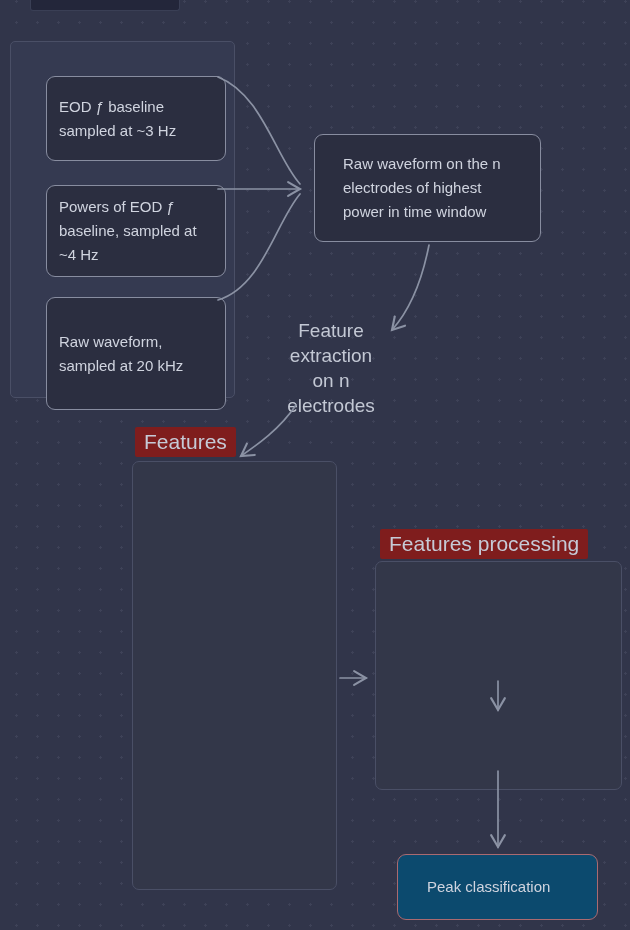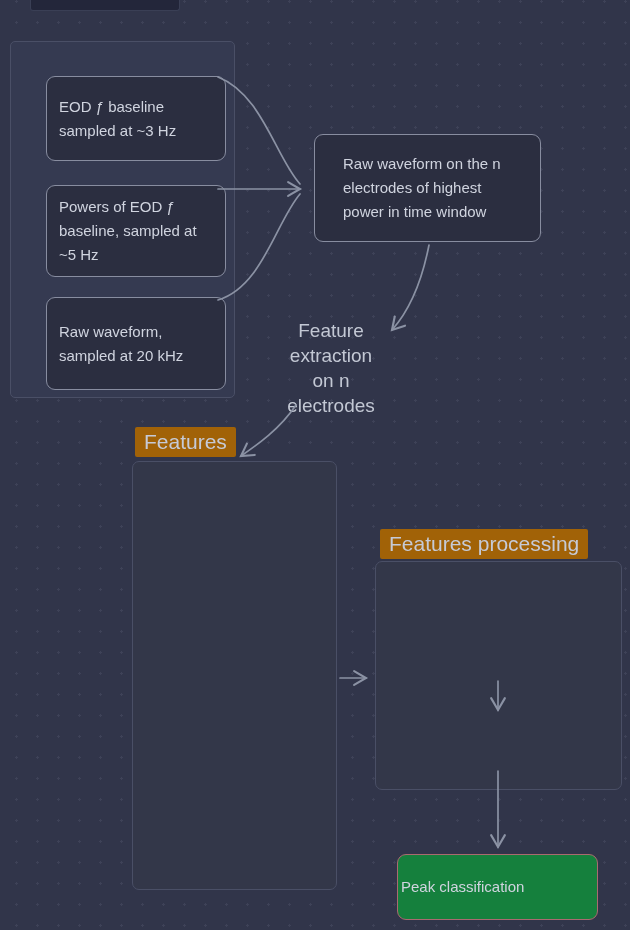--- a/index.html
+++ b/index.html
@@ -29,27 +29,27 @@
   #processing-group{left:375px;top:561px;width:247px;height:229px;background:#333749;border-radius:7px;}
   .node{
     position:absolute;box-sizing:border-box;
     background:#2b2e40;border:1.4px solid #888da0;border-radius:9px;
     color:#d0d4df;font-size:15px;line-height:24px;
     display:flex;align-items:center;padding:8px 12px;
   }
   .node .txt{white-space:pre-line;}
   #node-eodf{left:35px;top:34px;width:180px;height:85px;}
   #node-powers{left:35px;top:143px;width:180px;height:92px;}
-  #node-raw20{left:35px;top:255px;width:180px;height:93px;}
+  #node-raw20{left:35px;top:255px;width:180px;height:113px;}
   #node-rawn{left:314px;top:134px;width:227px;height:108px;padding-left:28px;}
-  #node-peakclass{left:397px;top:854px;width:201px;height:66px;background:#15803d;padding-left:3px;}
+  #node-peakclass{left:397px;top:854px;width:201px;height:66px;background:#0c4a6e;padding-left:29px;}
   .colored{border-width:1.6px;}
   .section-label{
     position:absolute;box-sizing:border-box;
-    background:#a16207;border-radius:2px;
+    background:#7f1d1d;border-radius:2px;
     color:#c6cad6;font-size:21px;line-height:28px;padding:1px 9px;
     white-space:nowrap;
   }
   #features-label{left:135px;top:427px;}
   #processing-label{left:380px;top:529px;}
   #extraction-label{
     position:absolute;left:251px;top:318px;width:160px;
     color:#c3c8d4;font-size:19px;line-height:25px;text-align:center;
     white-space:pre-line;
   }
@@ -64,21 +64,21 @@
   <div class="clip-strip"></div>
 
   <div class="group" id="inputs-group">
     <div class="node" id="node-eodf">
       <span class="txt">EOD ƒ baseline
 sampled at ~3 Hz</span>
     </div>
     <div class="node" id="node-powers">
       <span class="txt">Powers of EOD ƒ
 baseline, sampled at
-~5 Hz</span>
+~4 Hz</span>
     </div>
     <div class="node" id="node-raw20">
       <span class="txt">Raw waveform,
 sampled at 20 kHz</span>
     </div>
   </div>
 
   <div class="node" id="node-rawn">
     <span class="txt">Raw waveform on the n
 electrodes of highest

